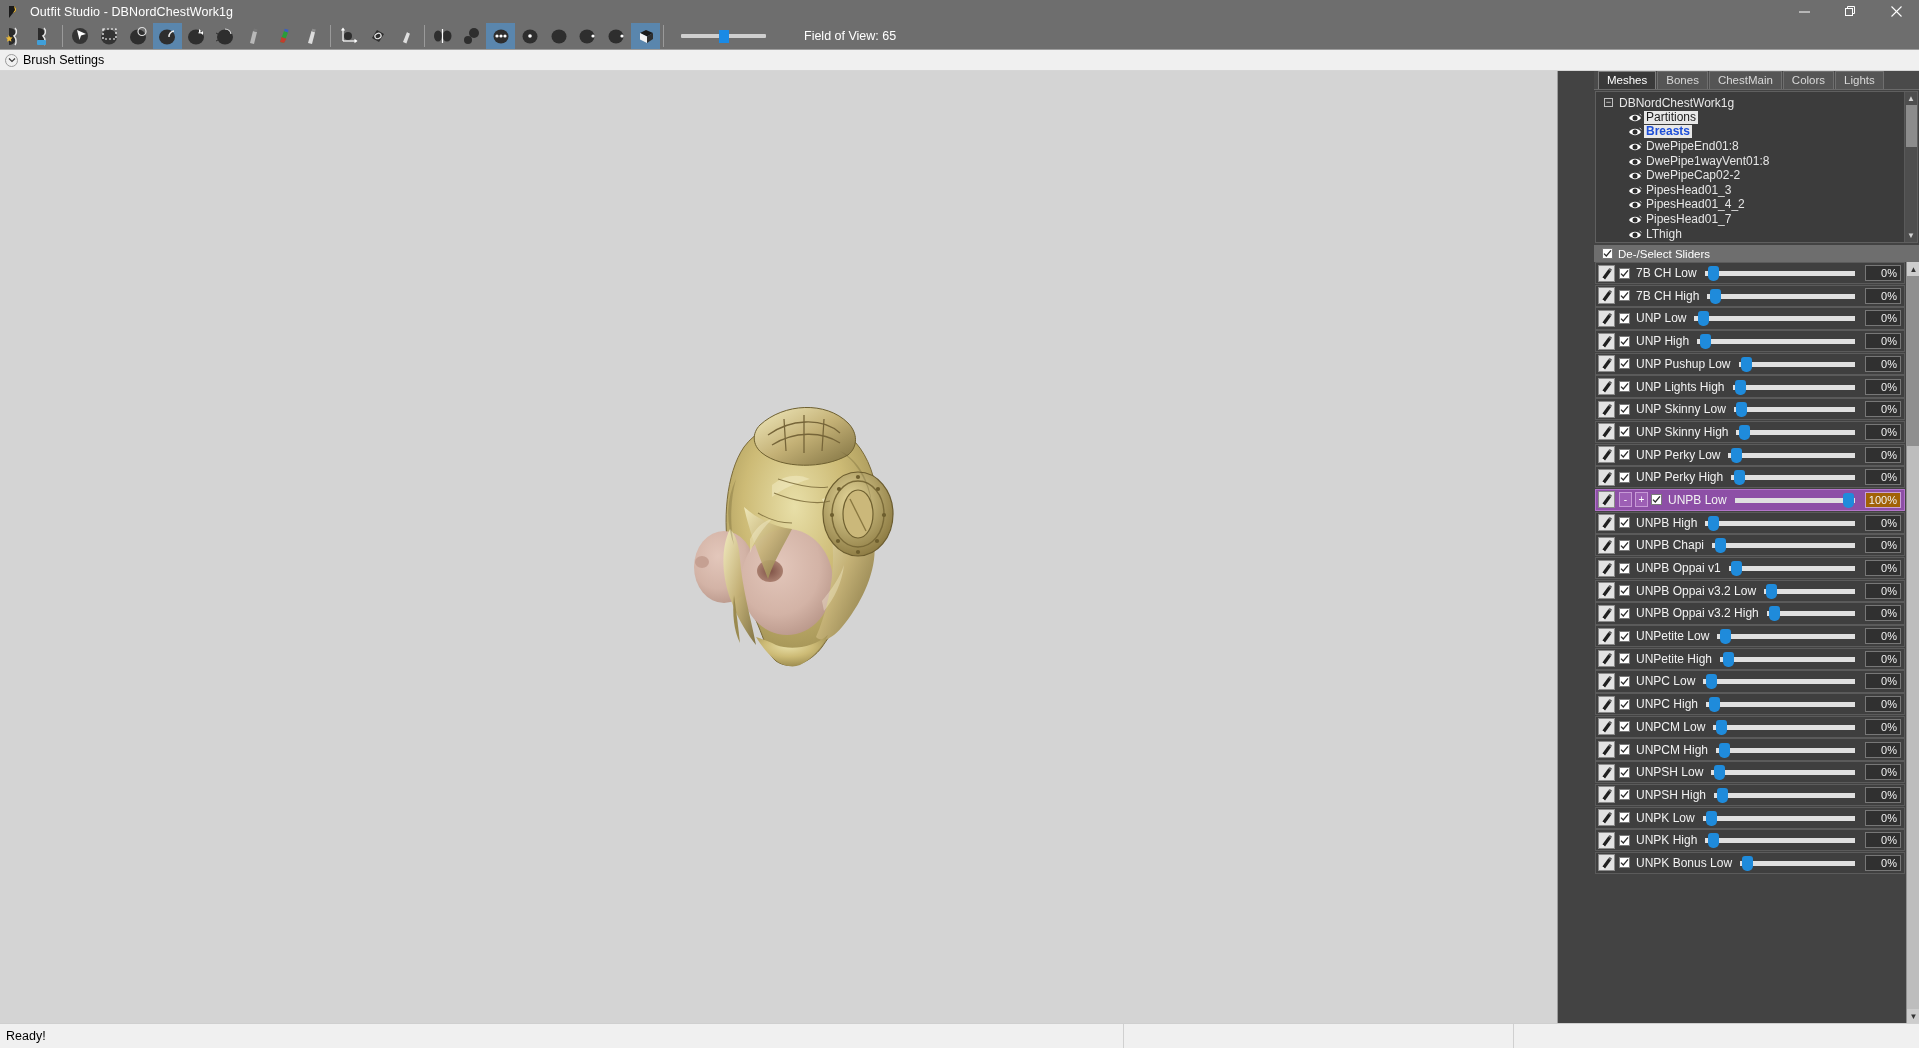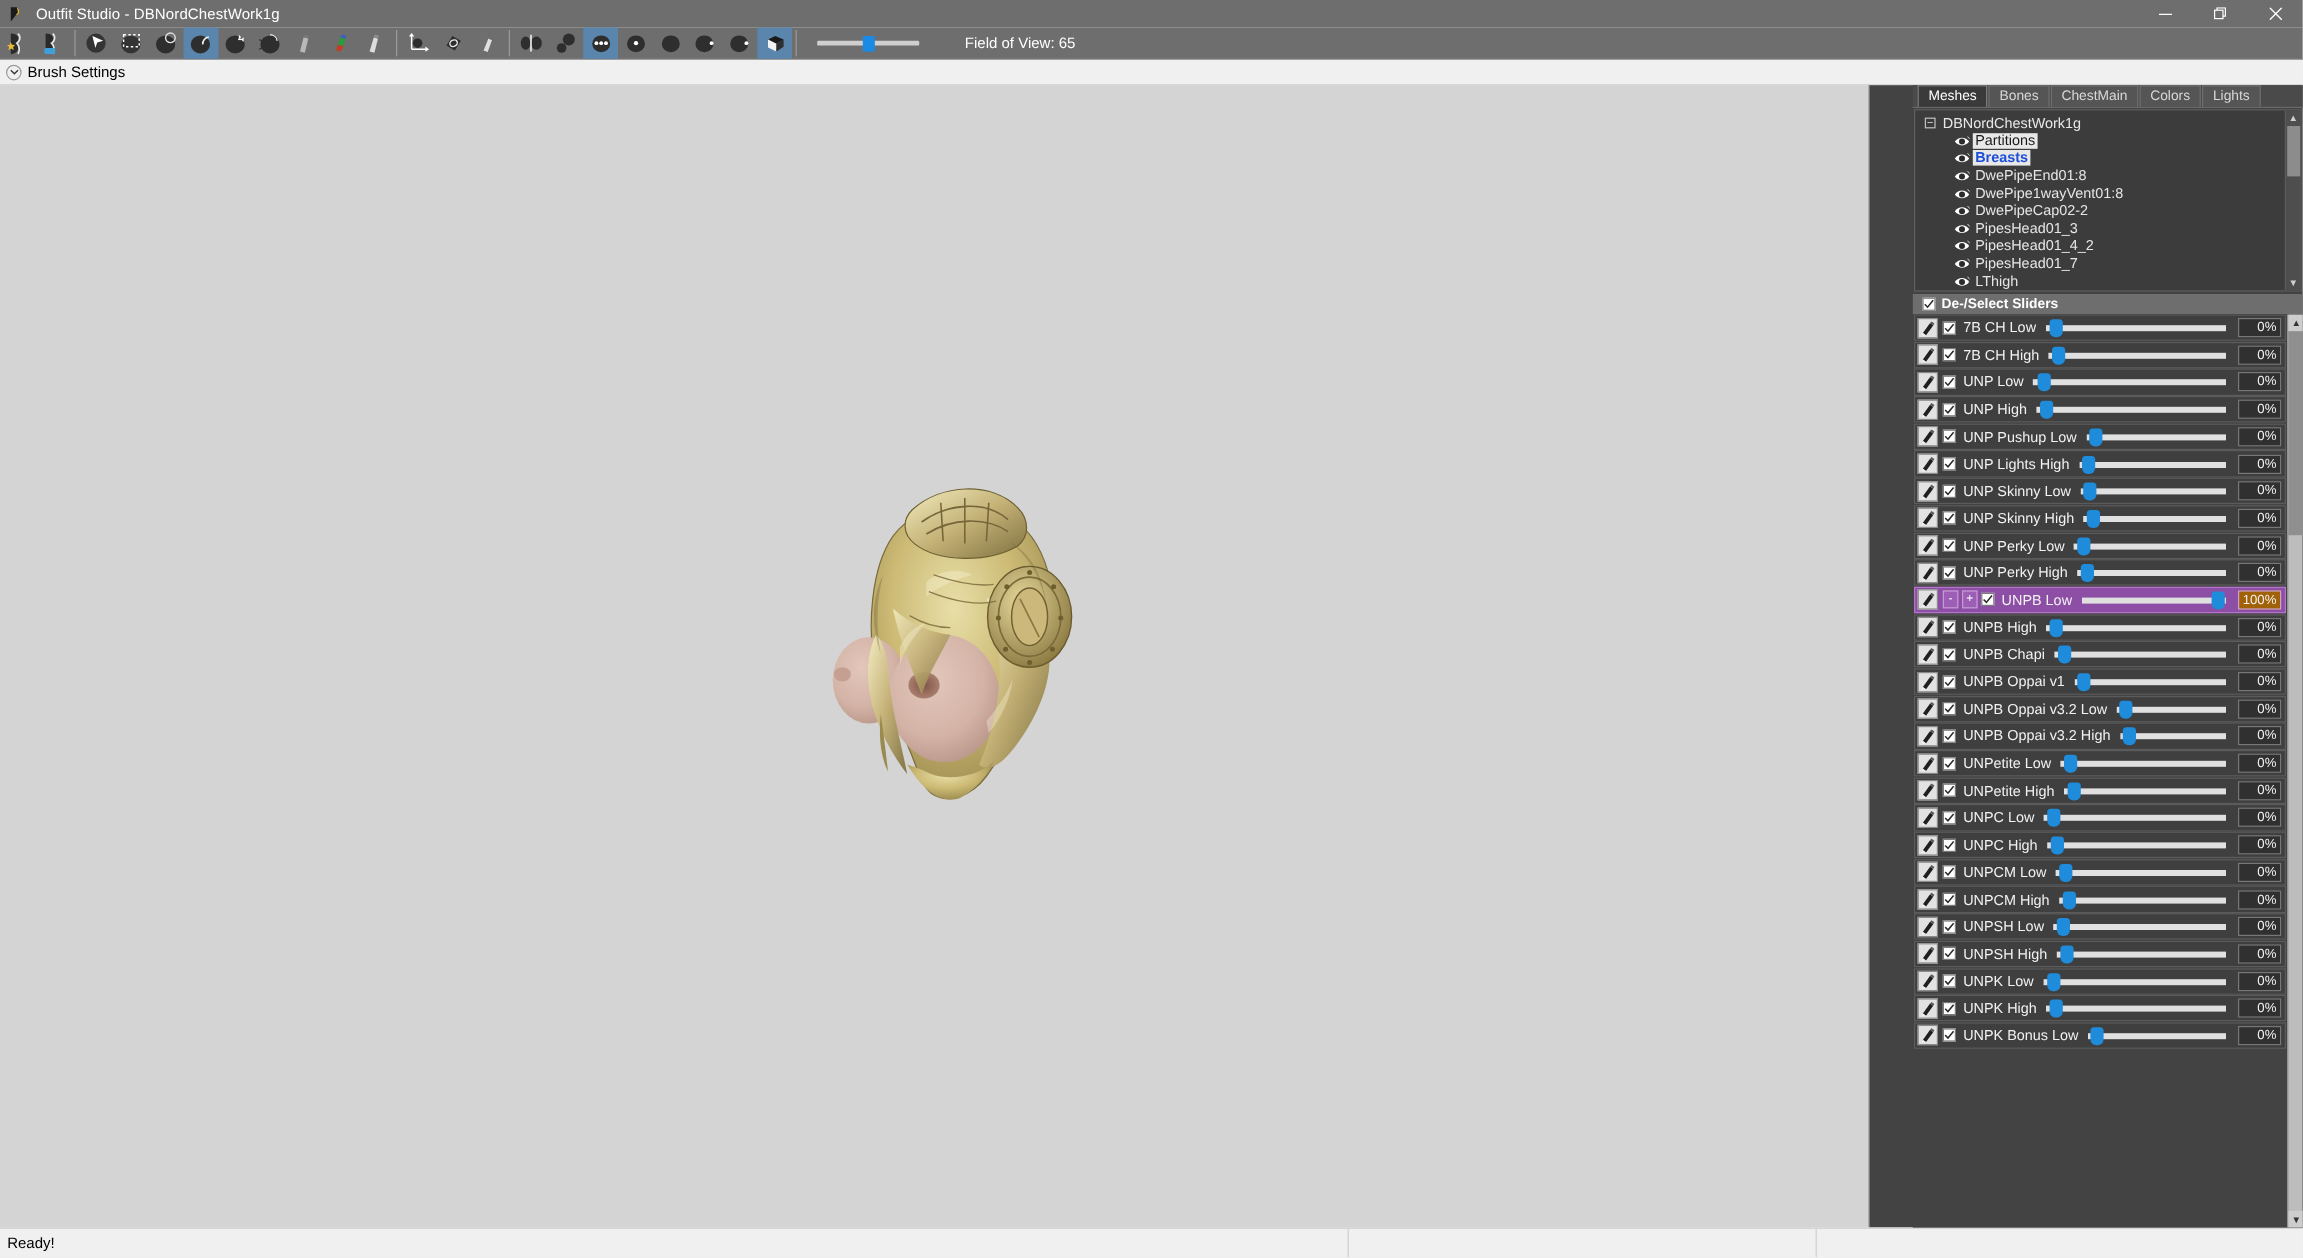--- a/index.html
+++ b/index.html
@@ -214,21 +214,20 @@
   }
 
   
   .deselect-bar {
     height: 17px; min-height: 17px;
     background: #6e6e6e;
     display: flex; align-items: center;
     padding-left: 8px;
     font-size: 11.5px; color: #ffffff;
     margin-top: 2px;
-    font-weight: bold;
   }
   .cb {
     width: 11px; height: 11px;
     background: #ffffff; border: 1px solid #7a7a7a;
     display: flex; align-items: center; justify-content: center;
     margin-right: 5px;
     flex: 0 0 auto;
   }
   .cb svg { display: block; }
 

